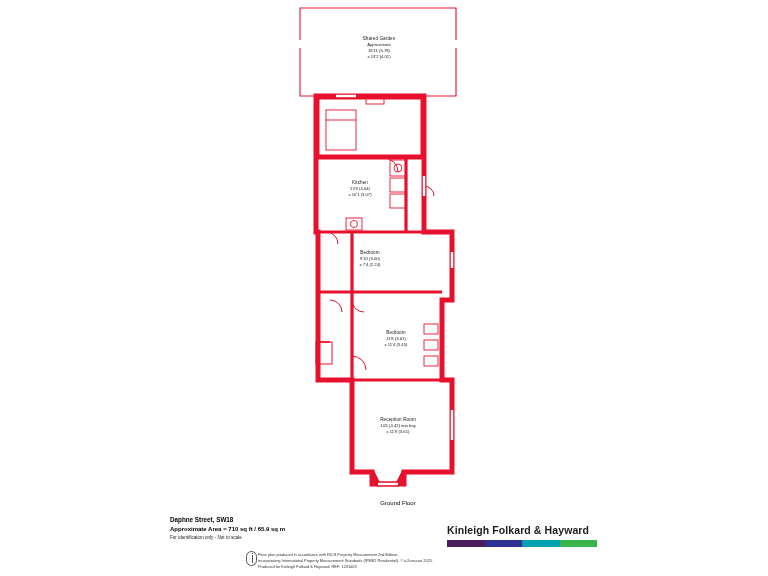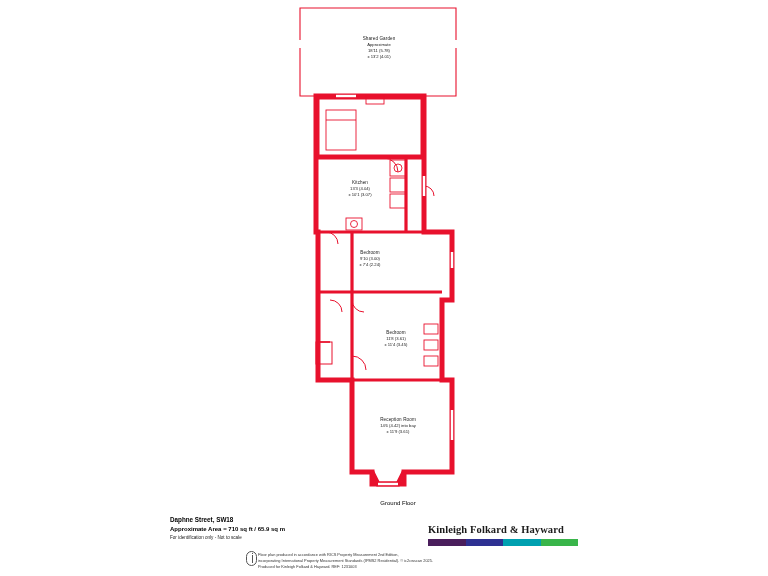--- a/index.html
+++ b/index.html
@@ -58,24 +58,23 @@
     font-weight: bold;
     color: #000;
     margin-bottom: 3.5px;
   }
   .footer-left .ident {
     font-size: 4.6px;
     color: #222;
   }
   .brand {
     position: absolute;
-    left: 428px;
+    left: 447px;
     top: 524px;
     width: 160px;
-    font-family: Liberation Serif, serif;
   }
   .brand-name {
     font-size: 10.5px;
     font-weight: bold;
     color: #1b1b1b;
     letter-spacing: 0.1px;
     white-space: nowrap;
   }
   .brand-bars {
     margin-top: 4px;

